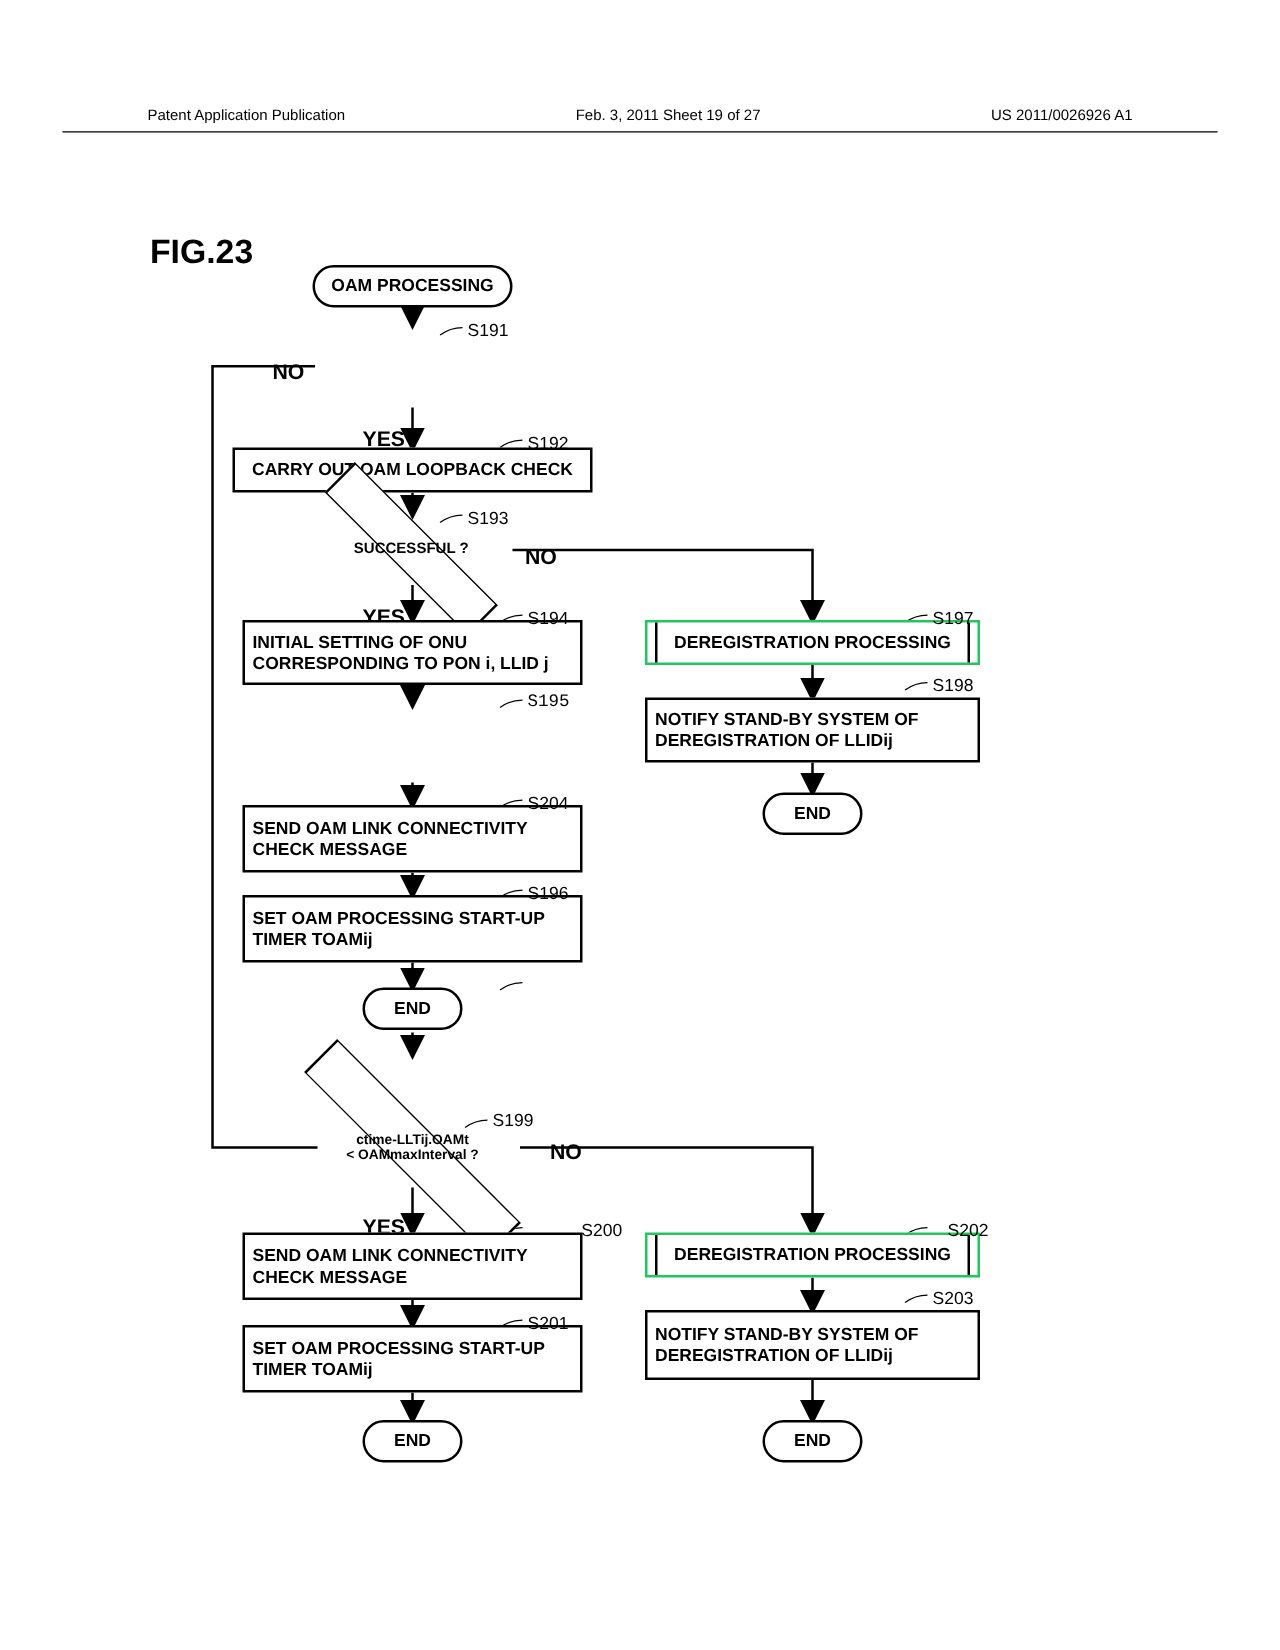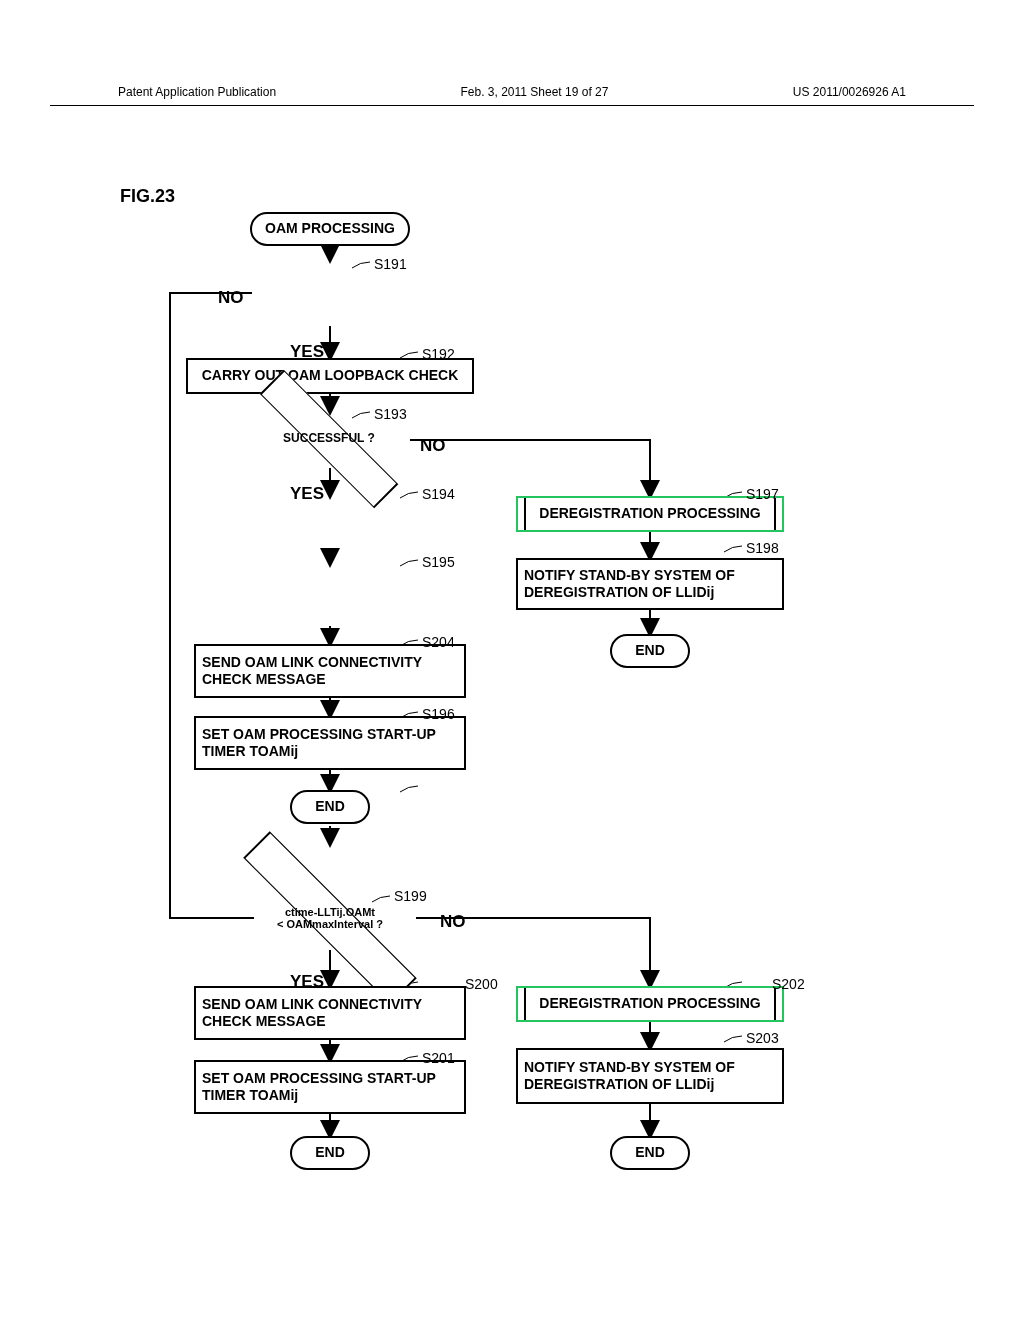--- a/index.html
+++ b/index.html
@@ -23,21 +23,21 @@
     font-size: 12px;
   }
   .header .left { font-weight: normal; }
   .header .center { font-weight: normal; }
   .header .right { font-weight: normal; }
   .hr { position:absolute; top:105px; left:50px; right:50px; border-top:1px solid #000;}
   .fig-label {
     position: absolute;
     top: 186px;
     left: 120px;
-    font-size: 18px;
+    font-size: 27px;
     font-weight: bold;
   }
 
   .diagram {
     position: absolute;
     top: 208px;
     left: 120px;
     width: 780px;
     height: 1020px;
   }
@@ -167,23 +167,24 @@
   <div class="step" style="left:302px; top:138px;">S192</div>
 
   <div class="diamond" style="left:128px; top:200px; width:162px; height:62px;">
     <div class="shape"></div>
     <div class="dtext">SUCCESSFUL ?</div>
   </div>
   <div class="label" style="left:300px; top:216px;">NO</div>
   <div class="label" style="left:170px; top:264px;">YES</div>
   <div class="step" style="left:254px; top:198px;">S193</div>
 
+  <div class="node rect left-align" style="left:74px; top:288px; width:272px; height:52px;">INITIAL SETTING OF ONU CORRESPONDING TO PON i, LLID j</div>
   <div class="step" style="left:302px; top:278px;">S194</div>
 
-  <div class="step" style="left:302px; top:346px;">S195</div>
+  <div class="step" style="left:302px; top:346px;font-family:Liberation Mono, monospace;">S195</div>
 
   <div class="node rect left-align" style="left:74px; top:436px; width:272px; height:54px;">SEND OAM LINK CONNECTIVITY CHECK MESSAGE</div>
   <div class="step" style="left:302px; top:426px;">S204</div>
 
   <div class="node rect left-align" style="left:74px; top:508px; width:272px; height:54px;">SET OAM PROCESSING START-UP TIMER TOAMij</div>
   <div class="step" style="left:302px; top:498px;">S196</div>
 
   <div class="node terminal" style="left:170px; top:582px; width:80px; height:34px;">END</div>
 
   <div class="subroutine node" style="left:396px; top:288px; width:268px; height:36px; padding:0 16px;">
@@ -209,20 +210,20 @@
   <div class="step" style="left:302px; top:768px;margin-left:43px;">S200</div>
 
   <div class="node rect left-align" style="left:74px; top:852px; width:272px; height:54px;">SET OAM PROCESSING START-UP TIMER TOAMij</div>
   <div class="step" style="left:302px; top:842px;">S201</div>
 
   <div class="node terminal" style="left:170px; top:928px; width:80px; height:34px;">END</div>
 
   <div class="subroutine node" style="left:396px; top:778px; width:268px; height:36px; padding:0 16px;">
      <span>DEREGISTRATION PROCESSING</span>
   </div>
-  <div class="step" style="left:652px; top:768px;">S202</div>
+  <div class="step" style="left:638px; top:768px;">S202</div>
 
   <div class="node rect left-align" style="left:396px; top:840px; width:268px; height:56px;">NOTIFY STAND-BY SYSTEM OF DEREGISTRATION OF LLIDij</div>
   <div class="step" style="left:626px; top:822px;">S203</div>
 
   <div class="node terminal" style="left:490px; top:928px; width:80px; height:34px;">END</div>
 
 </div>
 
 </body></html>

